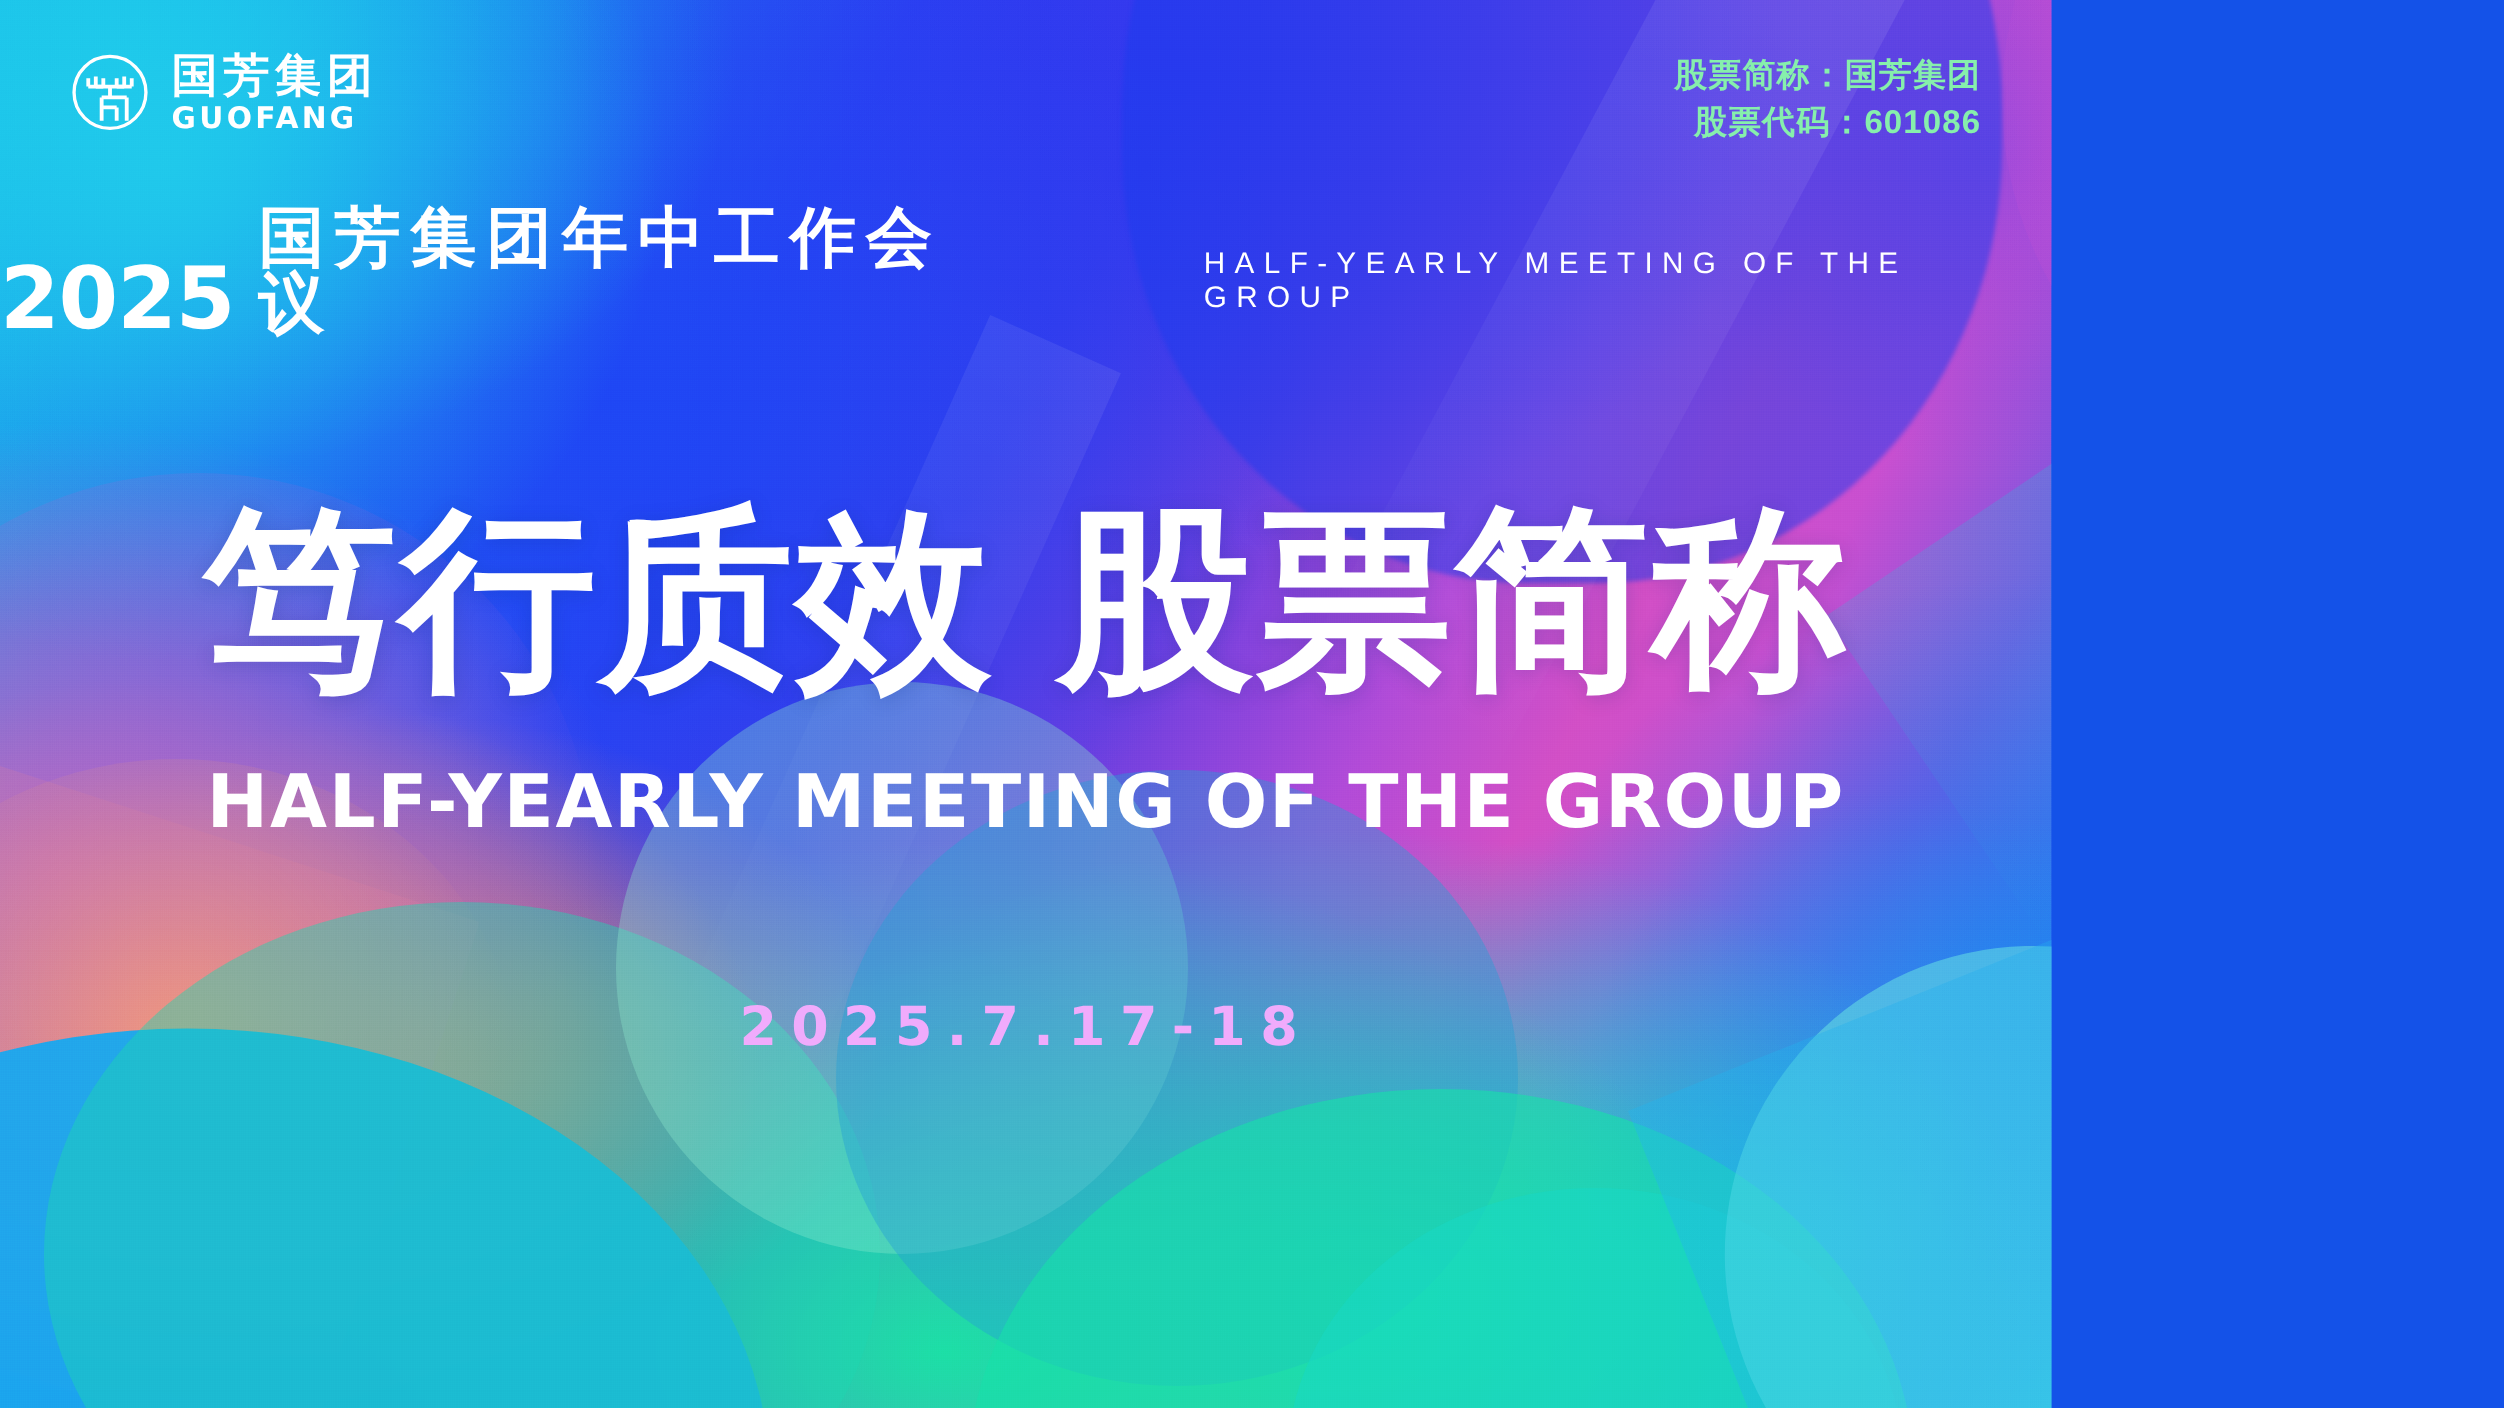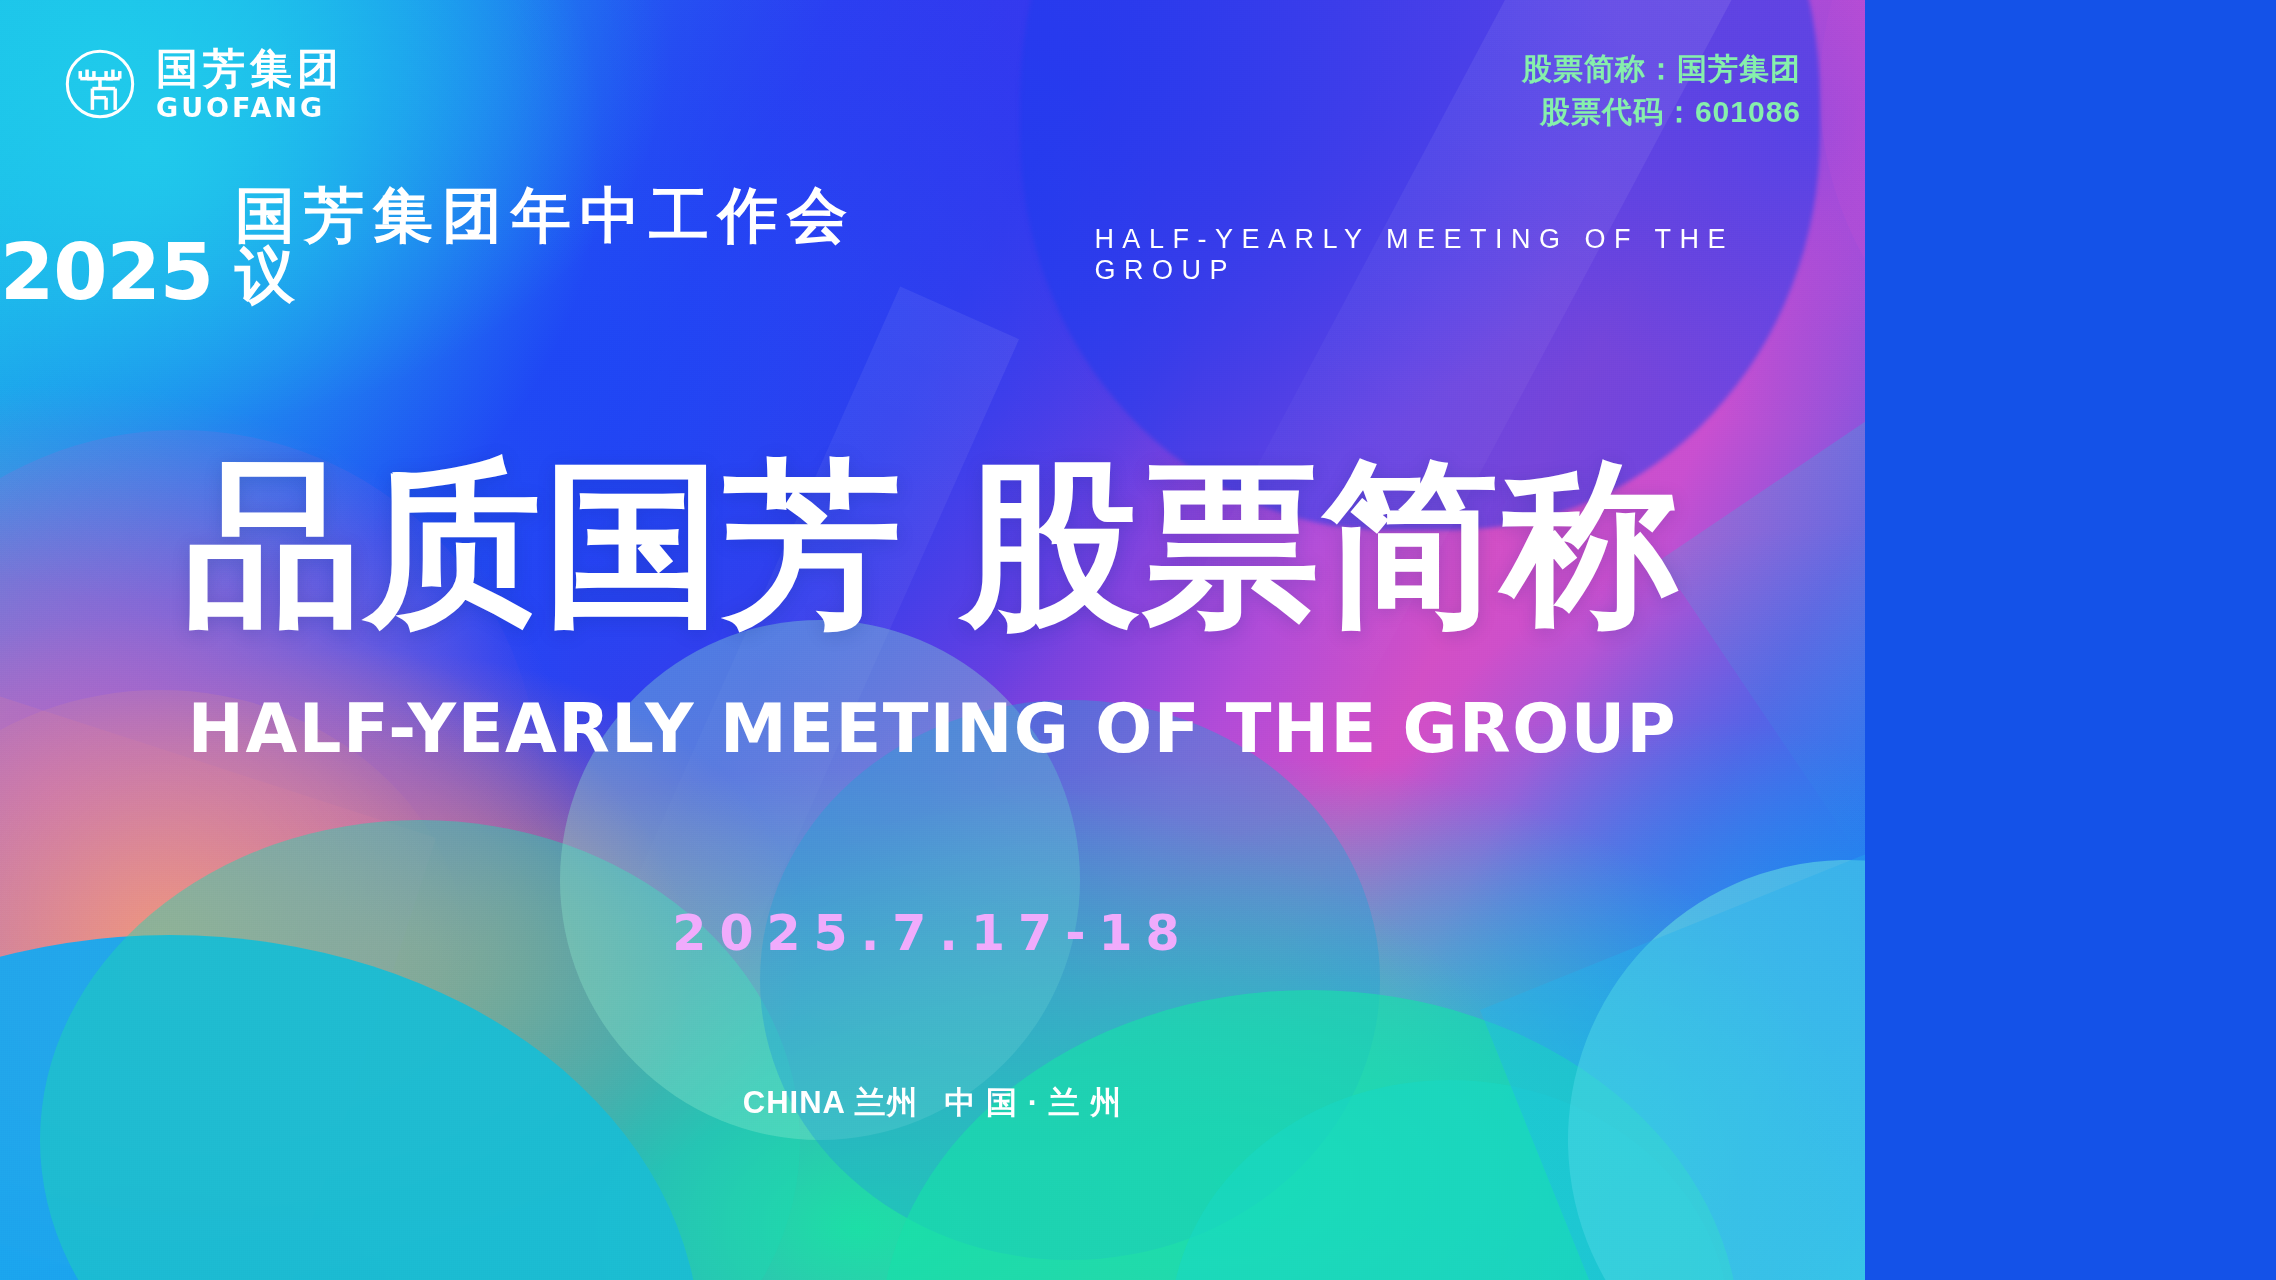--- a/index.html
+++ b/index.html
@@ -286,25 +286,22 @@
 
     <div class="title-block">
       <div class="title-row">
         <span class="title-year">2025</span>
         <span class="title-cn">国芳集团年中工作会议</span>
       </div>
       <div class="title-en">HALF-YEARLY MEETING OF THE GROUP</div>
     </div>
 
     <div class="headline">
-      <span>品质国芳</span><span class="gap"></span><span>股票简称</span>
+      <span>笃行质效</span><span class="gap"></span><span>股票简称</span>
     </div>
 
     <div class="headline-en">HALF-YEARLY MEETING OF THE GROUP</div>
 
     <div class="date-line">2025.7.17-18</div>
 
-    <div class="venue-line">
-      <span>CHINA 兰州</span><span class="venue-sep"></span><span>中 国 · 兰 州</span>
-    </div>
 
   </div>
 </div>
 
 </body></html>

